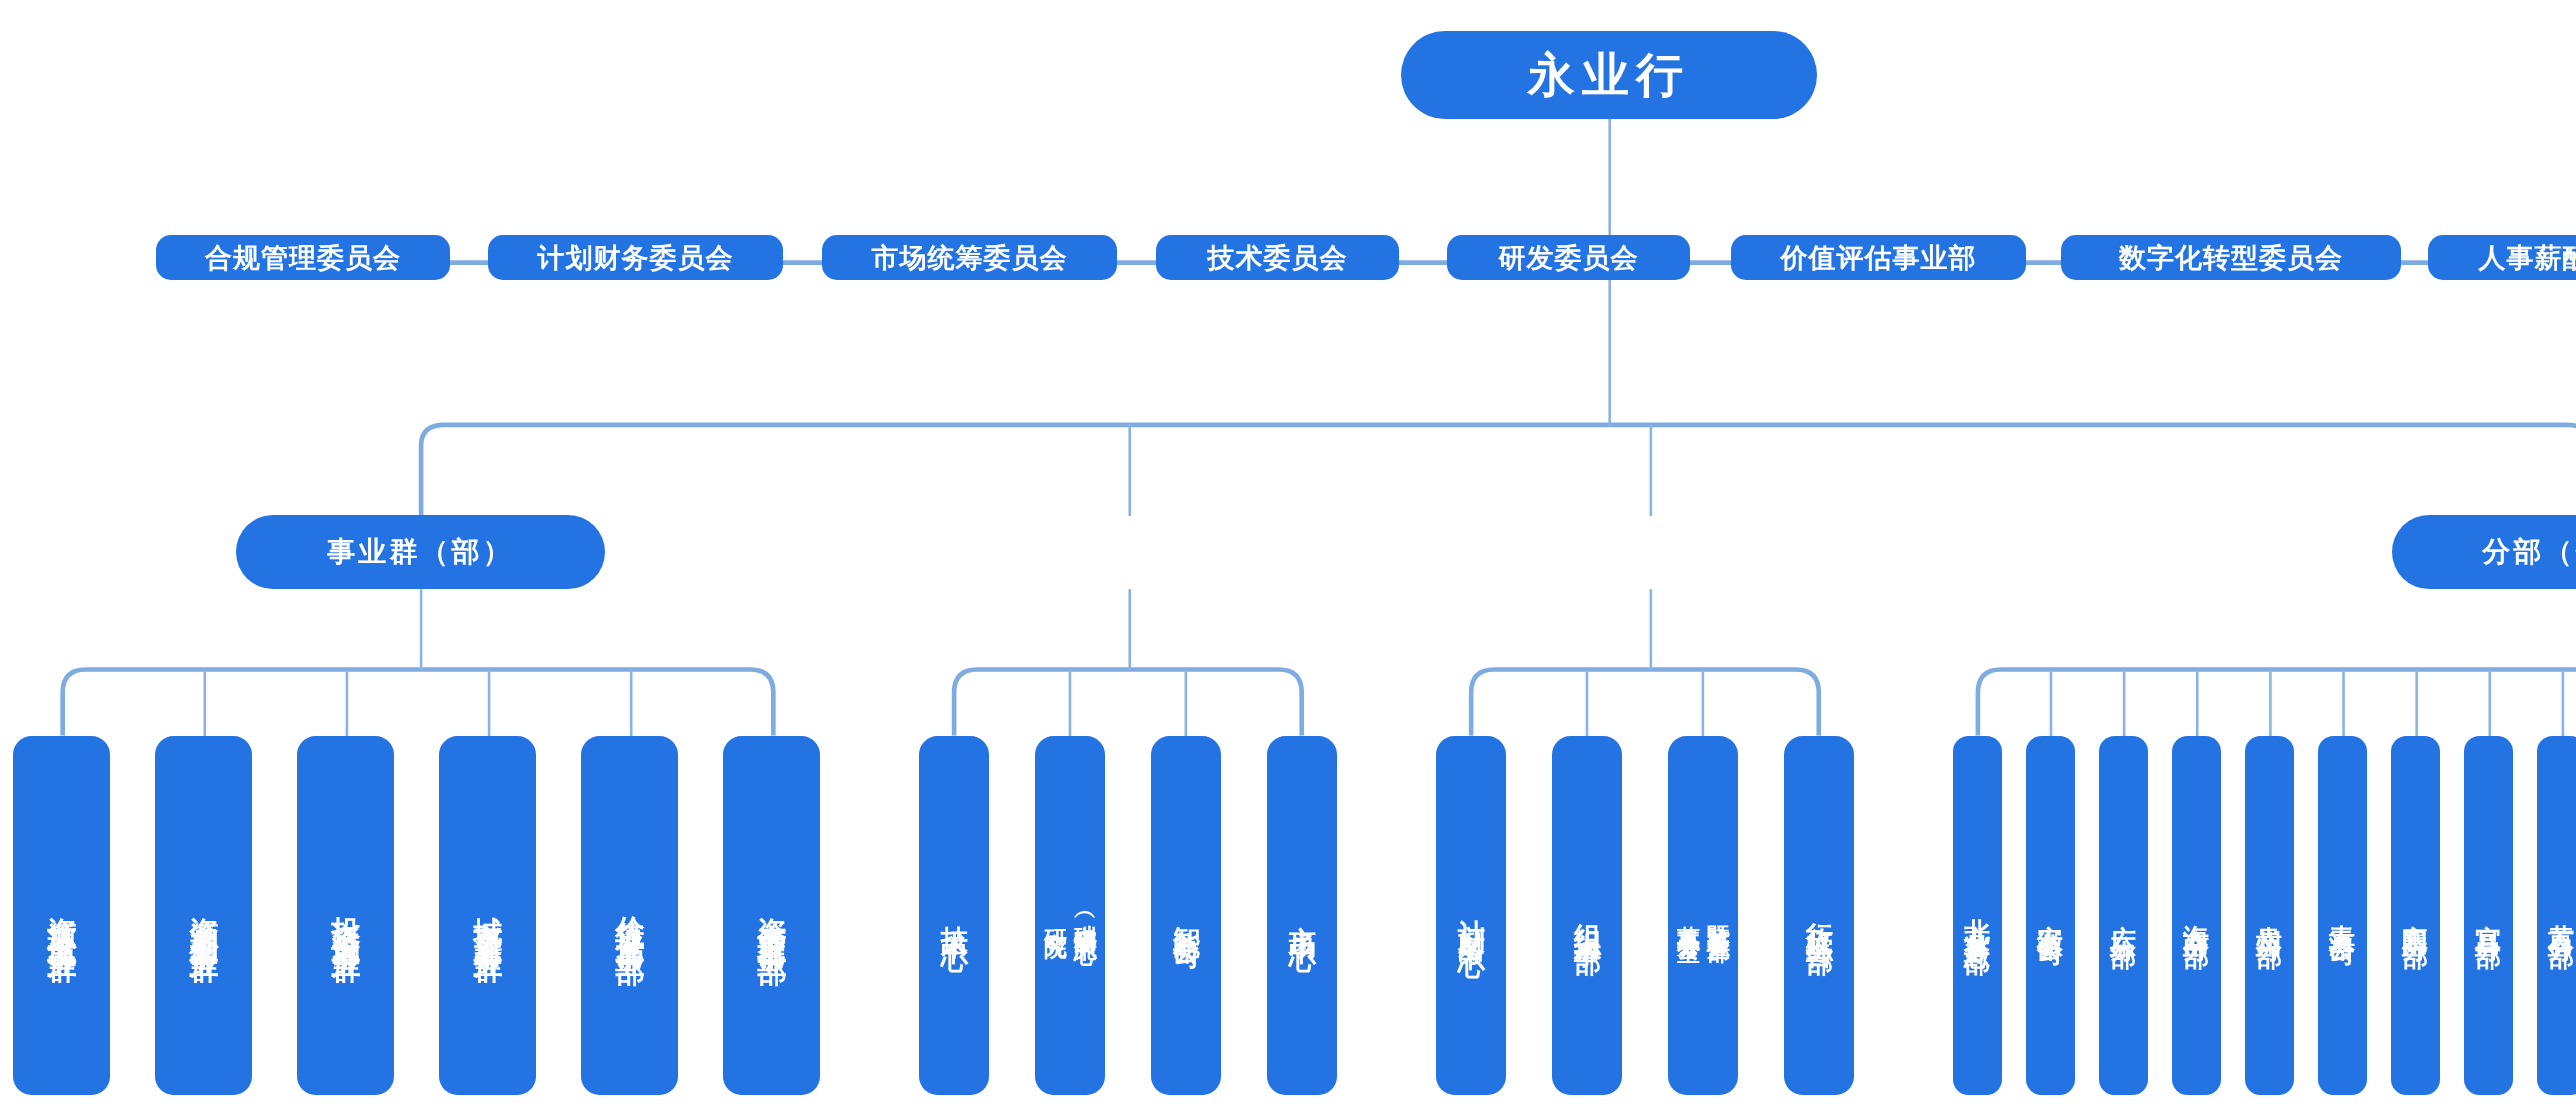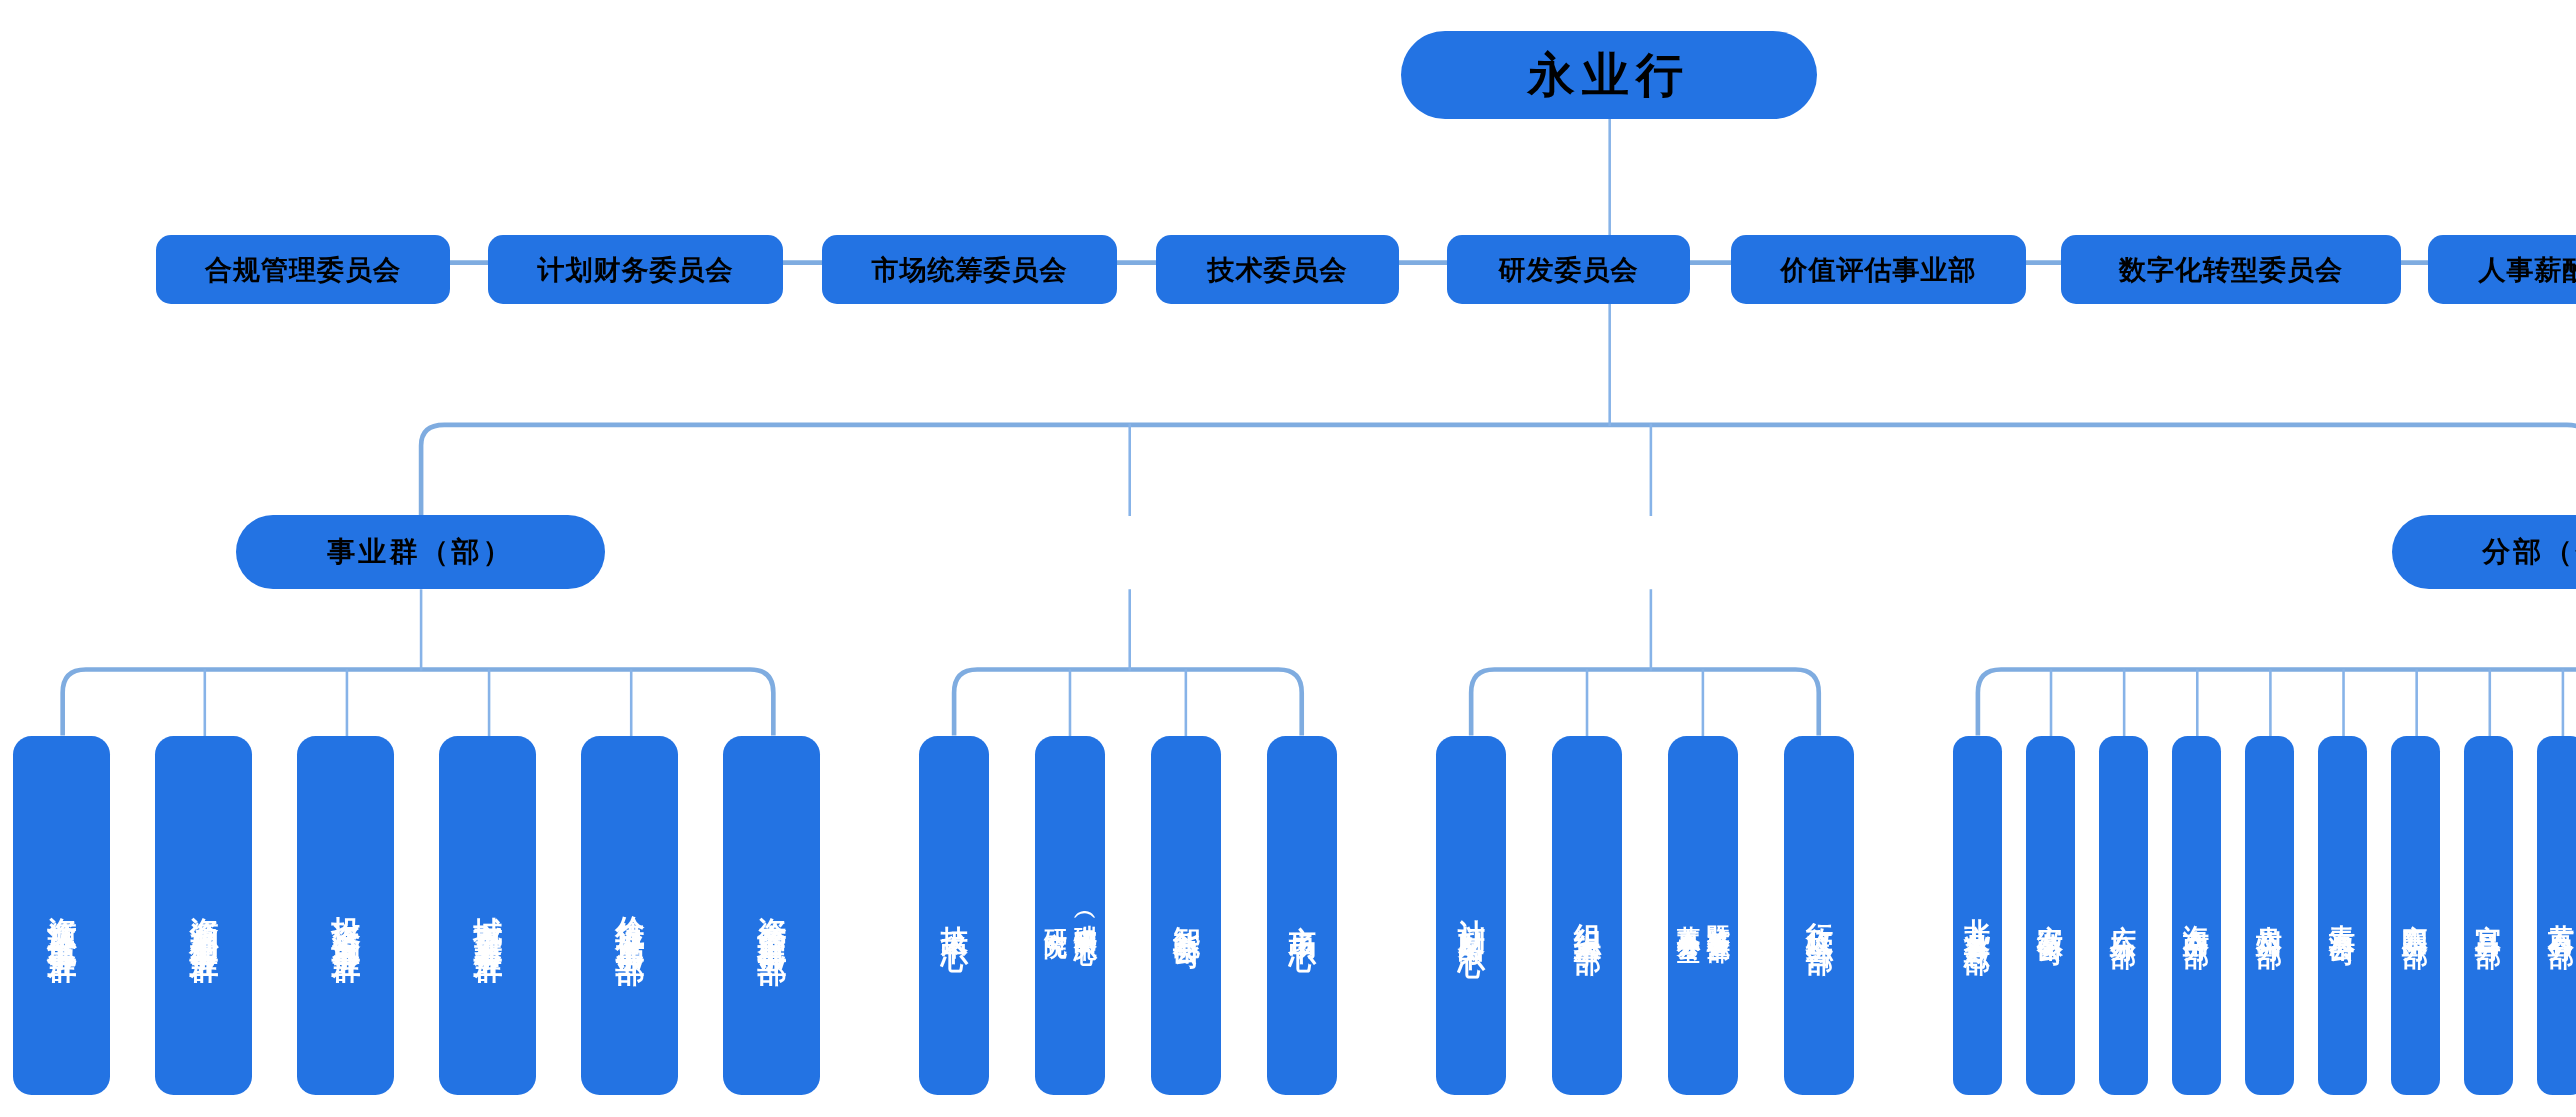--- a/index.html
+++ b/index.html
@@ -7,34 +7,34 @@
     position:relative;
     width:3207px;height:1117px;
     background:#ffffff;
     overflow:hidden;
     font-family:"Liberation Sans","DejaVu Sans",sans-serif;
   }
   #wires{position:absolute;left:0;top:0;z-index:0;}
   .node{
     position:absolute;
     background:#2373e3;
-    color:#000000;
+    color:#ffffff;
     font-weight:bold;
     display:flex;align-items:center;justify-content:center;
     z-index:1;
     box-sizing:border-box;
     text-align:center;
   }
   .root-node{
     left:1401px;top:31px;width:416px;height:88px;
     border-radius:44px;
     font-size:47px;letter-spacing:7.2px;
   }
   .committee{
-    top:235px;height:69px;
+    top:235px;height:45px;
     border-radius:15px;
     font-size:27px;letter-spacing:1px;
     white-space:nowrap;
   }
   .grp-header{
     top:515px;height:74px;
     border-radius:37px;
     font-size:28px;letter-spacing:3.1px;
     white-space:nowrap;
   }

